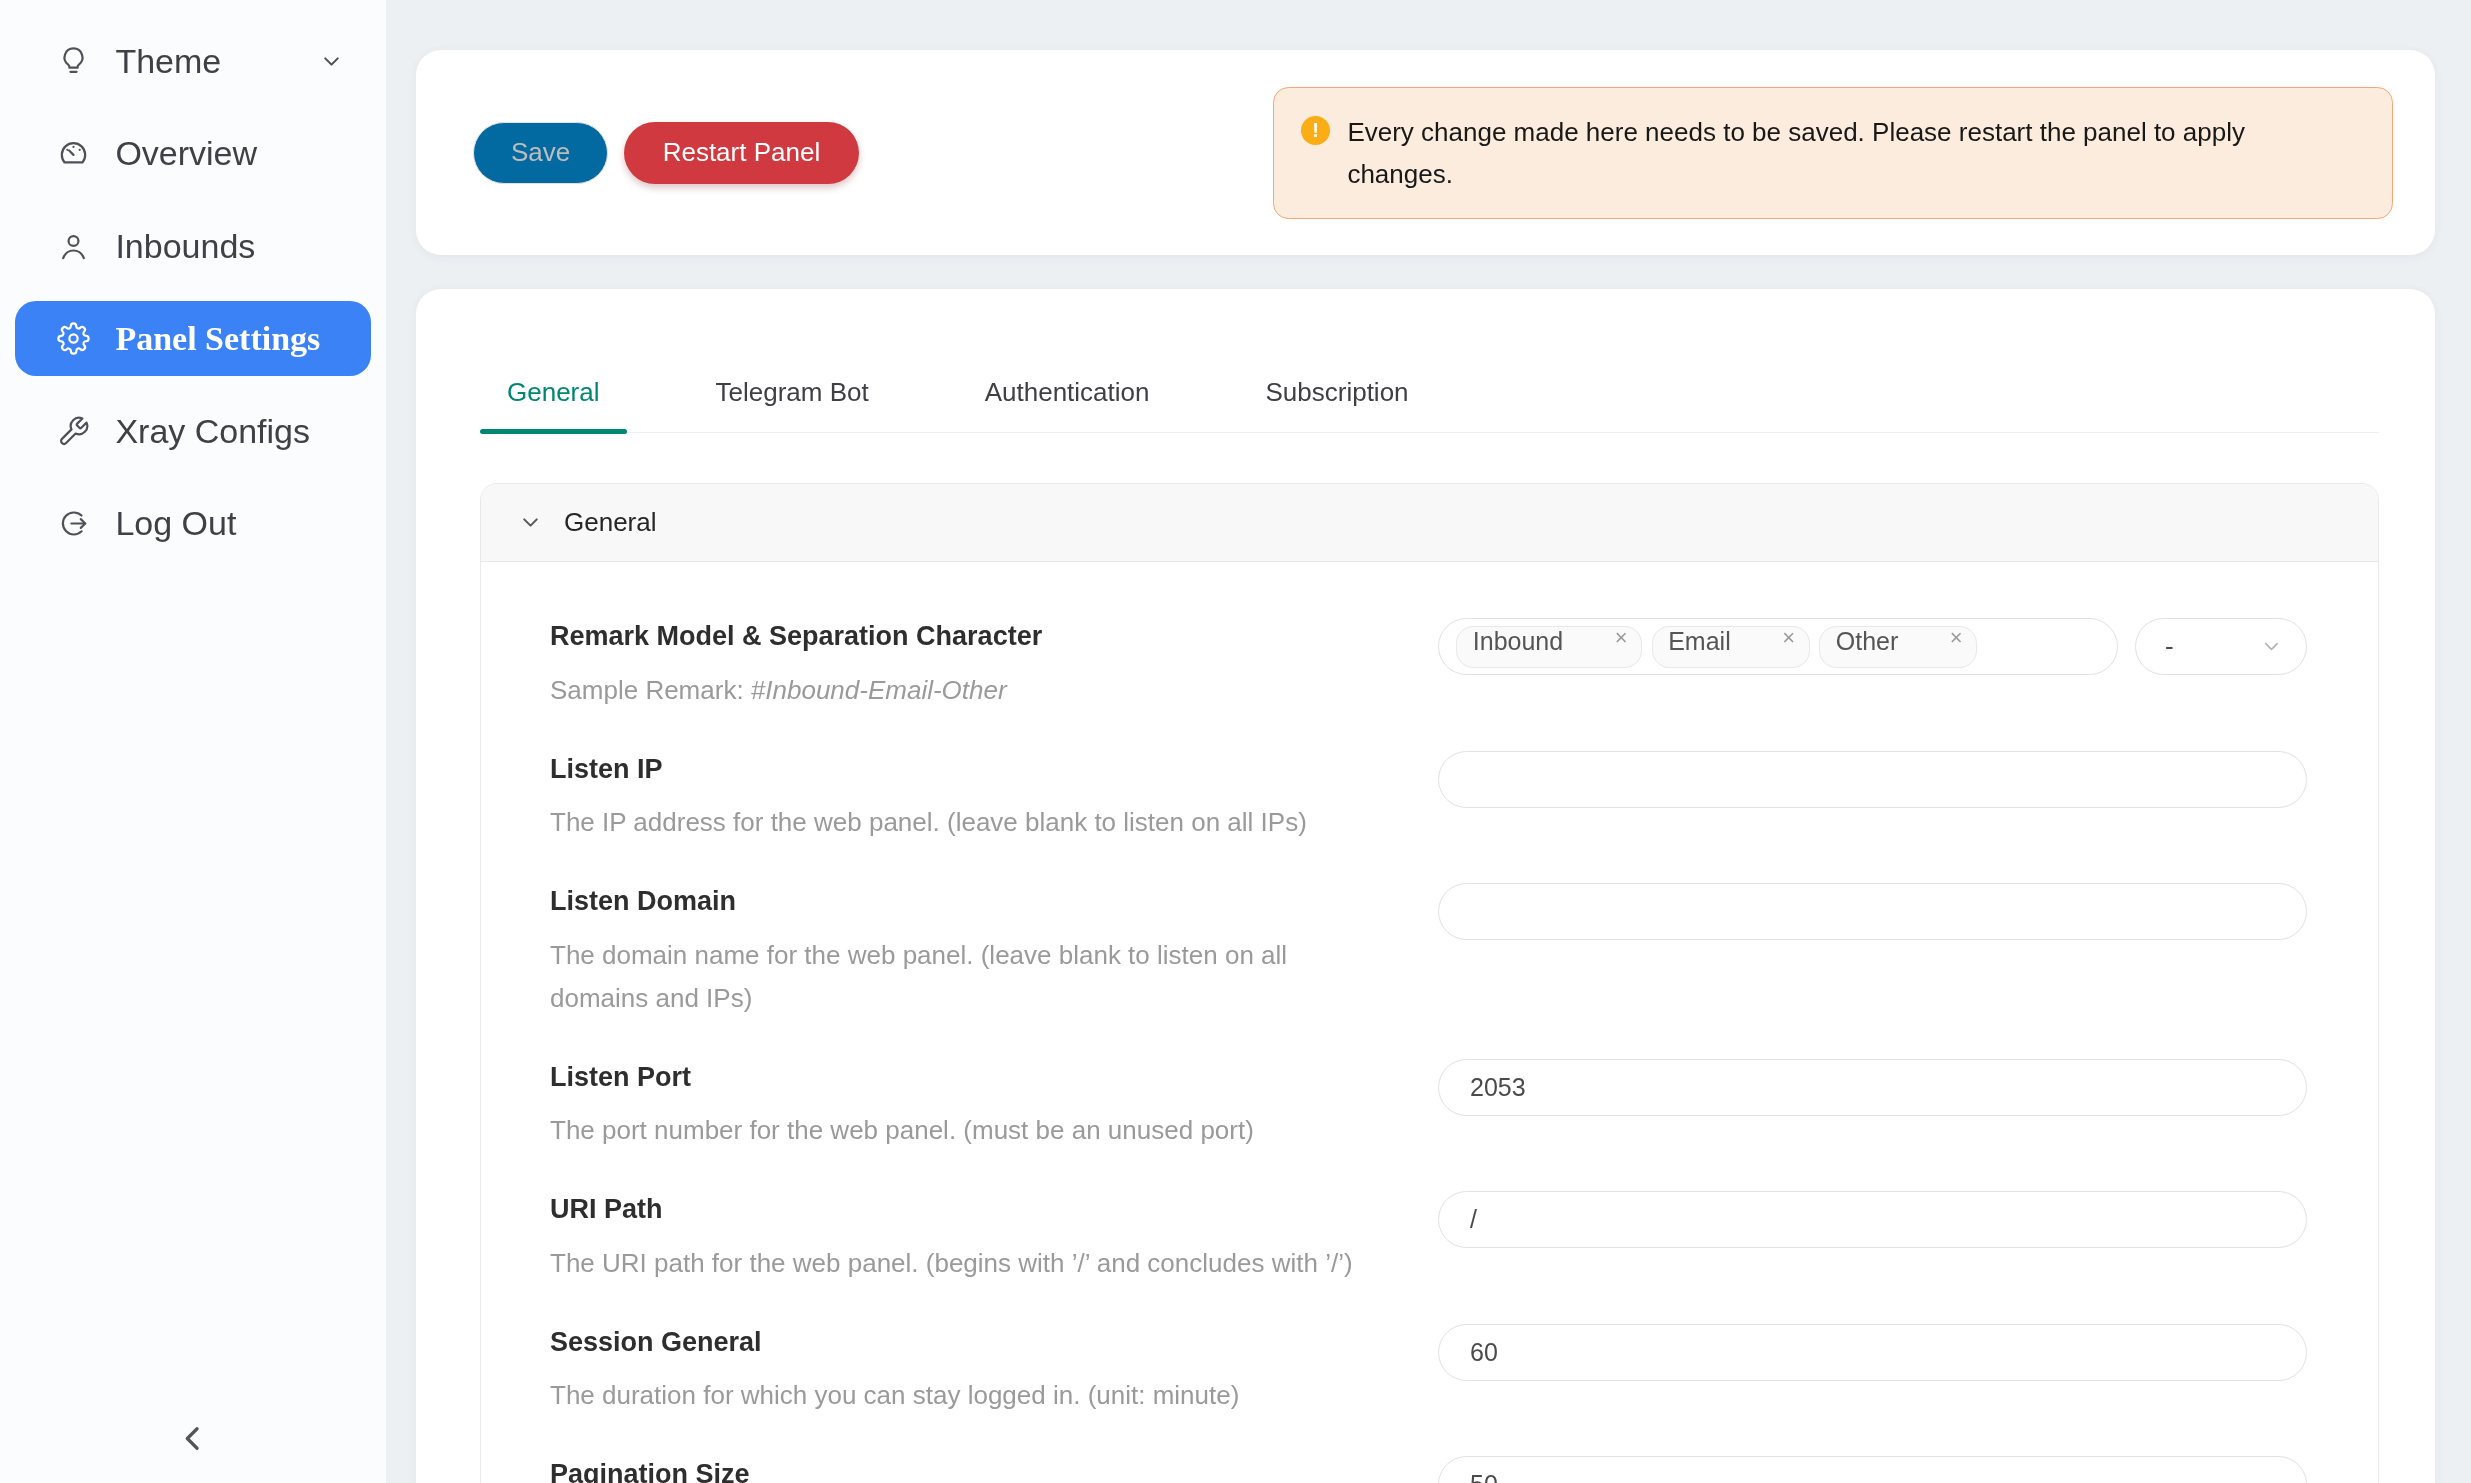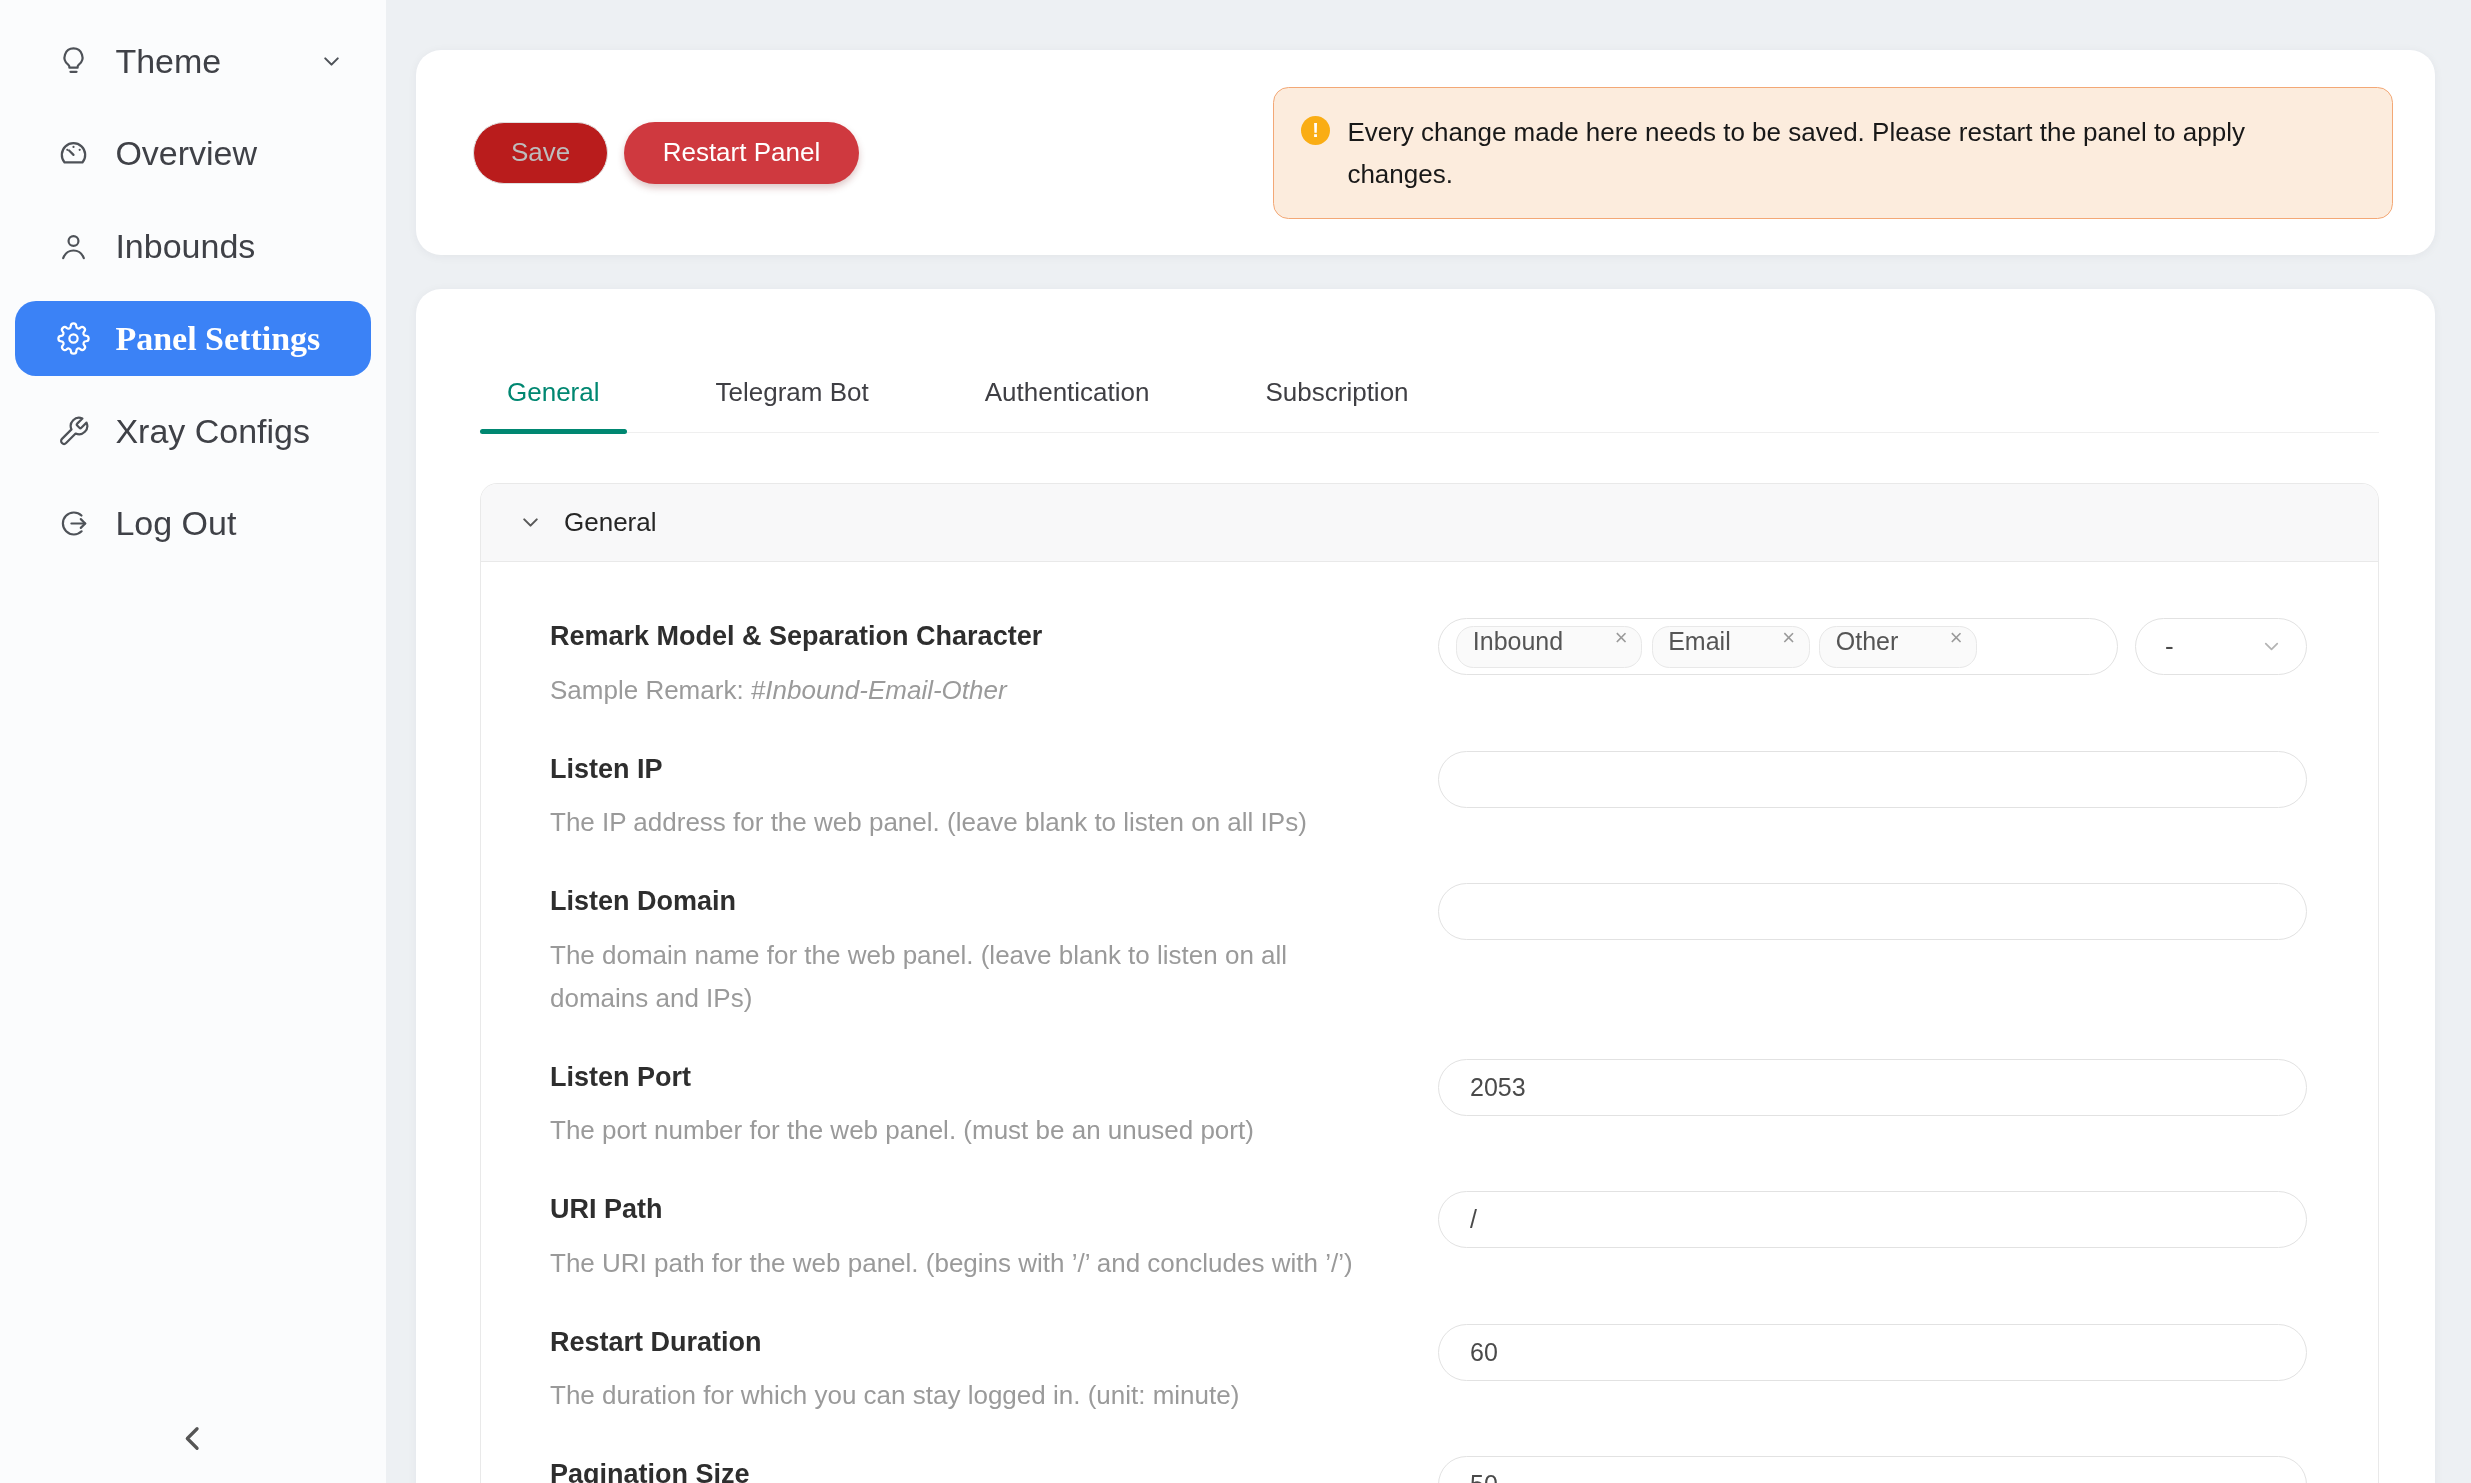--- a/index.html
+++ b/index.html
@@ -39,21 +39,21 @@
   .card-top {
     height:205px; display:flex; align-items:center;
     padding:0 42px 0 57px; margin-bottom:34px;
   }
   .btn {
     height:62px; border-radius:31px; font-size:26px;
     display:inline-flex; align-items:center; justify-content:center;
     font-family:"Liberation Sans", sans-serif; cursor:pointer; border:none;
   }
   .btn-save {
-    background:#b91c1c; border:1.9px solid #e0e0e0; color:#bdbdbd;
+    background:#0369a1; border:1.9px solid #e0e0e0; color:#bdbdbd;
     padding:0 37px; margin-right:15.4px;
   }
   .btn-restart {
     background:#cf393f; color:#ffffff; padding:0 39px;
     box-shadow:0 3.9px 7.7px rgba(120,30,30,0.25);
   }
   .alert {
     margin-left:auto; width:1120px; min-height:114px;
     background:#fcecdd; border:1.9px solid #f3a876; border-radius:15.4px;
     display:flex; padding:23px 35px 23px 27px;
@@ -295,21 +295,21 @@
             <div class="row-label">URI Path</div>
             <div class="row-desc">The URI path for the web panel. (begins with ’/’ and concludes with ’/’)</div>
           </div>
           <div class="row-control">
             <input class="text-input" value="/" style="">
           </div>
         </div>
 
         <div class="form-row">
           <div class="row-text">
-            <div class="row-label">Restart Duration</div>
+            <div class="row-label">Session General</div>
             <div class="row-desc">The duration for which you can stay logged in. (unit: minute)</div>
           </div>
           <div class="row-control">
             <input class="text-input" value="60" style="">
           </div>
         </div>
 
         <div class="form-row">
           <div class="row-text">
             <div class="row-label">Pagination Size</div>

